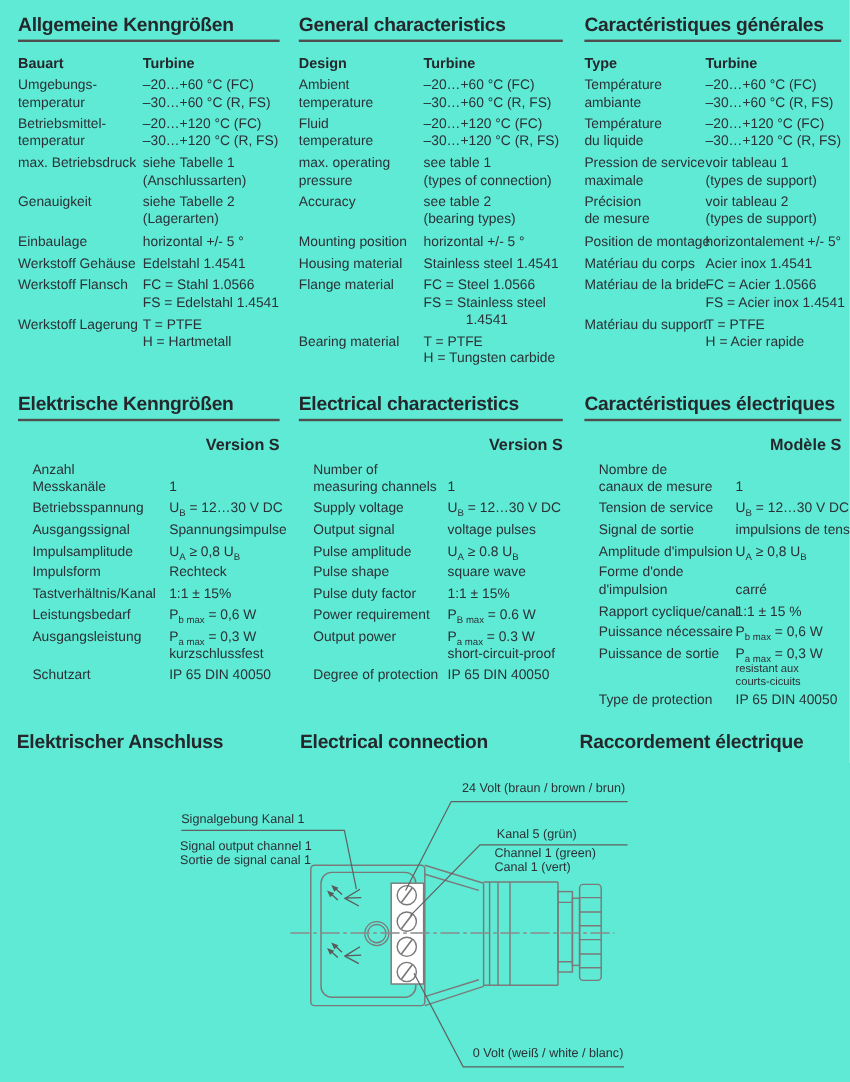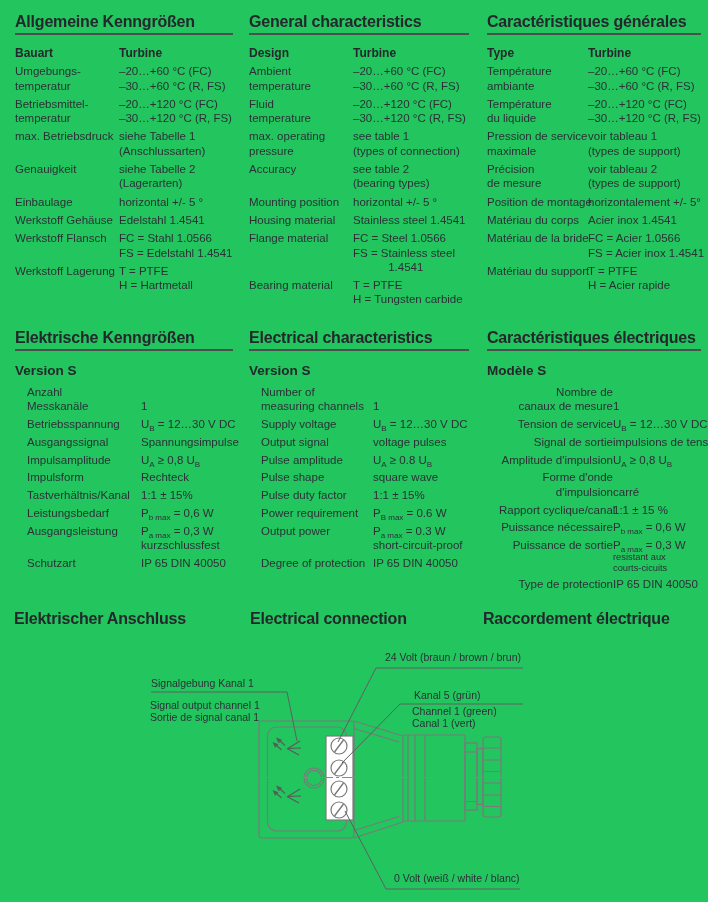--- a/index.html
+++ b/index.html
@@ -1,39 +1,39 @@
 <!DOCTYPE html>
 <html><head>
 <meta charset="utf-8">
 <style>
   html,body{margin:0;padding:0;}
   body{width:708px;height:902px;background:#ffffff;font-family:"Liberation Sans",sans-serif;color:#2b3137;}
-  .page{position:absolute;left:0;top:0;width:708px;height:902px;overflow:hidden;background:#22c55e;}
+  .page{position:absolute;left:0;top:0;width:708px;height:902px;overflow:hidden;background:#5eead4;}
   .spec-section{position:absolute;left:0;width:708px;}
   #sec-general{top:12px;}
   #sec-electrical{top:328px;}
   .col{position:absolute;top:0;}
   .col1{left:15px;width:218px;}
   .col2{left:249px;width:220px;}
   .col3{left:487px;width:214px;}
   .col-title{font-size:16px;font-weight:700;line-height:19px;letter-spacing:-0.2px;color:#24282c;}
   .rule{height:0;border-bottom:2px solid #4e4e4e;margin-top:2px;}
   .rows{margin-top:11px;}
   .s2 .rows{margin-top:6px;margin-left:12px;}
-  .subtitle{font-size:13.5px;font-weight:700;margin-top:12px;line-height:16px;color:#24282c;}
+  .subtitle{font-size:13.5px;font-weight:700;margin-top:12px;line-height:16px;color:#24282c;text-align:right;}
   .row{display:flex;align-items:flex-start;margin-bottom:4px;font-size:11.5px;line-height:14.3px;}
   .s2 .row{margin-bottom:3.5px;}
   .row.vbottom{align-items:flex-end;}
   .row.bold{font-weight:700;font-size:12px;color:#24282c;}
   .lab{flex:0 0 auto;}
   .s1 .lab{width:104px;}
   .s1 .col3 .lab{width:101px;}
   .s2 .col1 .lab{width:114px;}
   .s2 .col2 .lab{width:112px;}
-  .s2 .col3 .lab{width:114px;text-align:right;}
+  .s2 .col3 .lab{width:114px;}
   .ln{white-space:pre;}
   .val .ln.small{font-size:9.3px;line-height:10.5px;}
   sub{font-size:8px;line-height:0;}
   .conn-title{position:absolute;top:610px;font-size:16px;font-weight:700;letter-spacing:-0.2px;color:#24282c;white-space:pre;}
   #conn-title-de{left:14px;}
   #conn-title-en{left:250px;}
   #conn-title-fr{left:483px;}
   #diagram-svg{position:absolute;left:0;top:600px;width:708px;height:302px;}
   .dlabel{position:absolute;font-size:10.5px;line-height:12px;white-space:pre;color:#2b3137;}
   #lbl-sig-de{left:151px;top:677px;}

